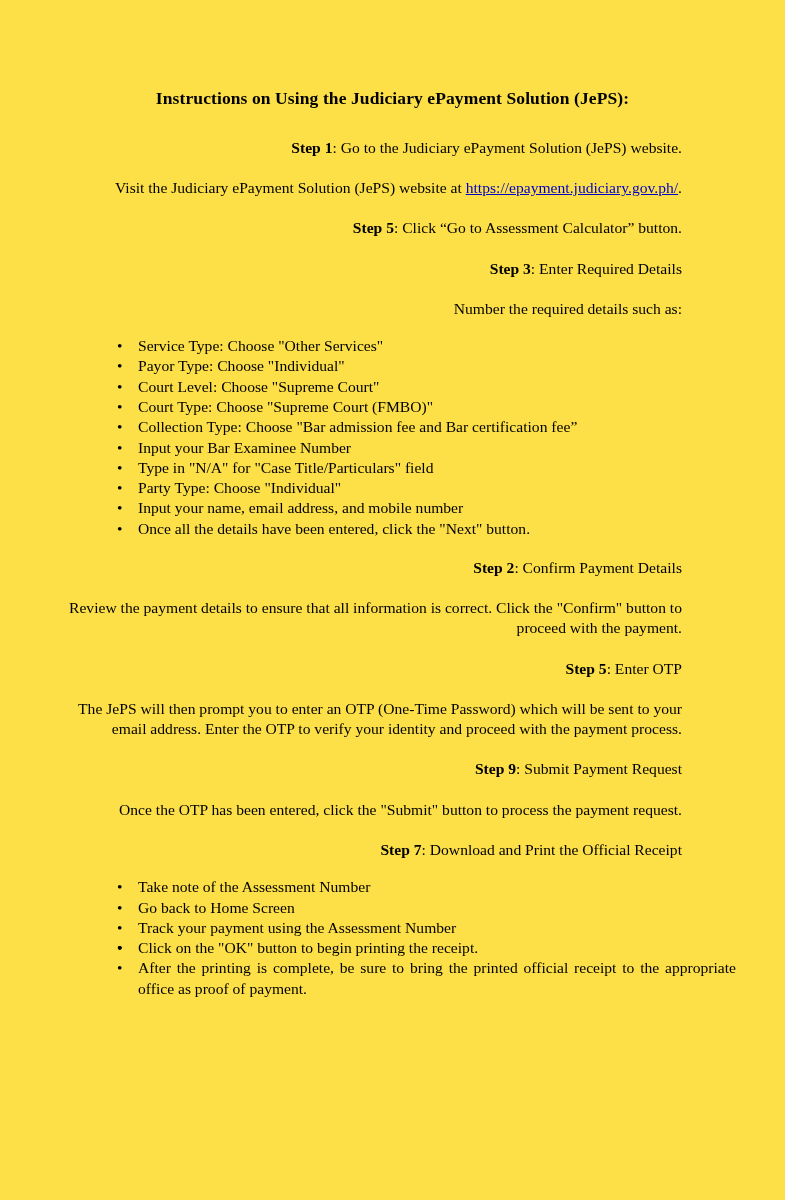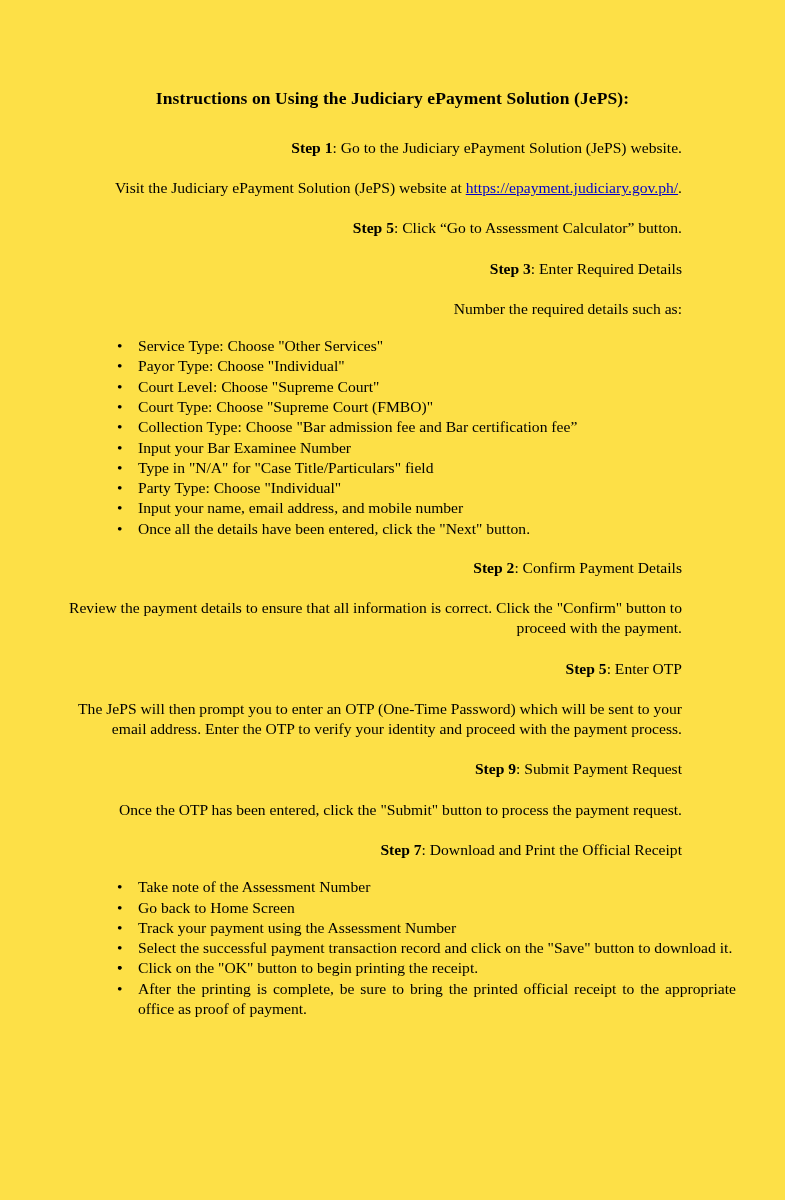--- a/index.html
+++ b/index.html
@@ -152,21 +152,21 @@
     <div class="gap-para"></div>
 
     <p class="para"><span class="step-label">Step 7</span><span>: </span><span>Download and Print the Official Receipt</span></p>
 
     <div class="gap-list"></div>
 
     <ul class="bullets">
       <li><span class="bullet-dot">•</span><span>Take note of the Assessment Number</span></li>
       <li><span class="bullet-dot">•</span><span>Go back to Home Screen</span></li>
       <li><span class="bullet-dot">•</span><span>Track your payment using the Assessment Number</span></li>
-      <li class="justify"><span class="bullet-dot">•</span><span>Select the successful payment transaction record and click on the "Save" button to download it.</span></li>
+      <li class="justify"><span class="bullet-dot">•</span></li>
       <li class="justify"><span class="bullet-dot">•</span></li>
       <li><span class="bullet-dot">•</span><span>Click on the "OK" button to begin printing the receipt.</span></li>
       <li class="justify"><span class="bullet-dot">•</span><span>After the printing is complete, be sure to bring the printed official receipt to the appropriate office as proof of payment.</span></li>
     </ul>
 
   </div>
 
   <div class="spacer-bottom"></div>
 
 </div>

